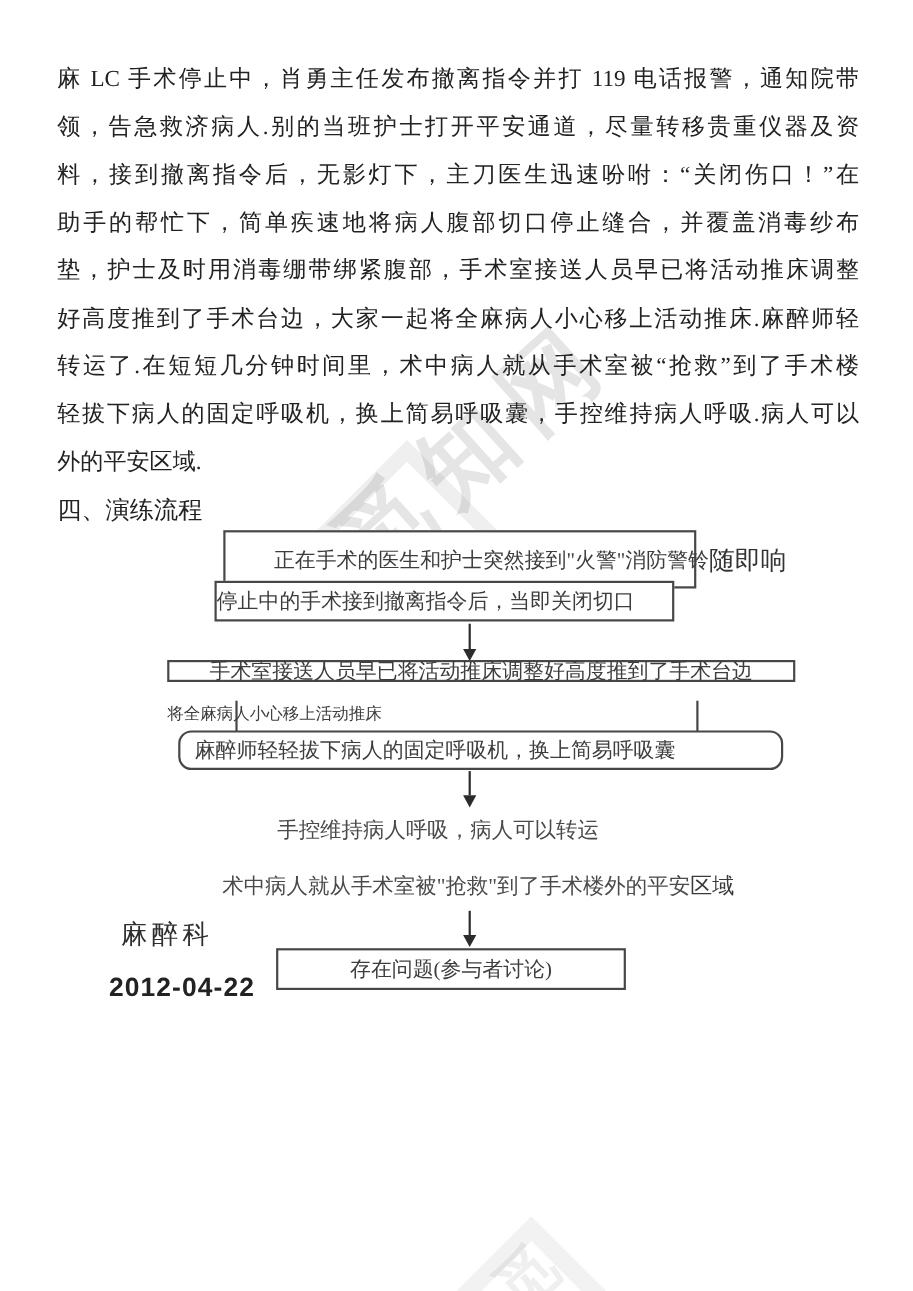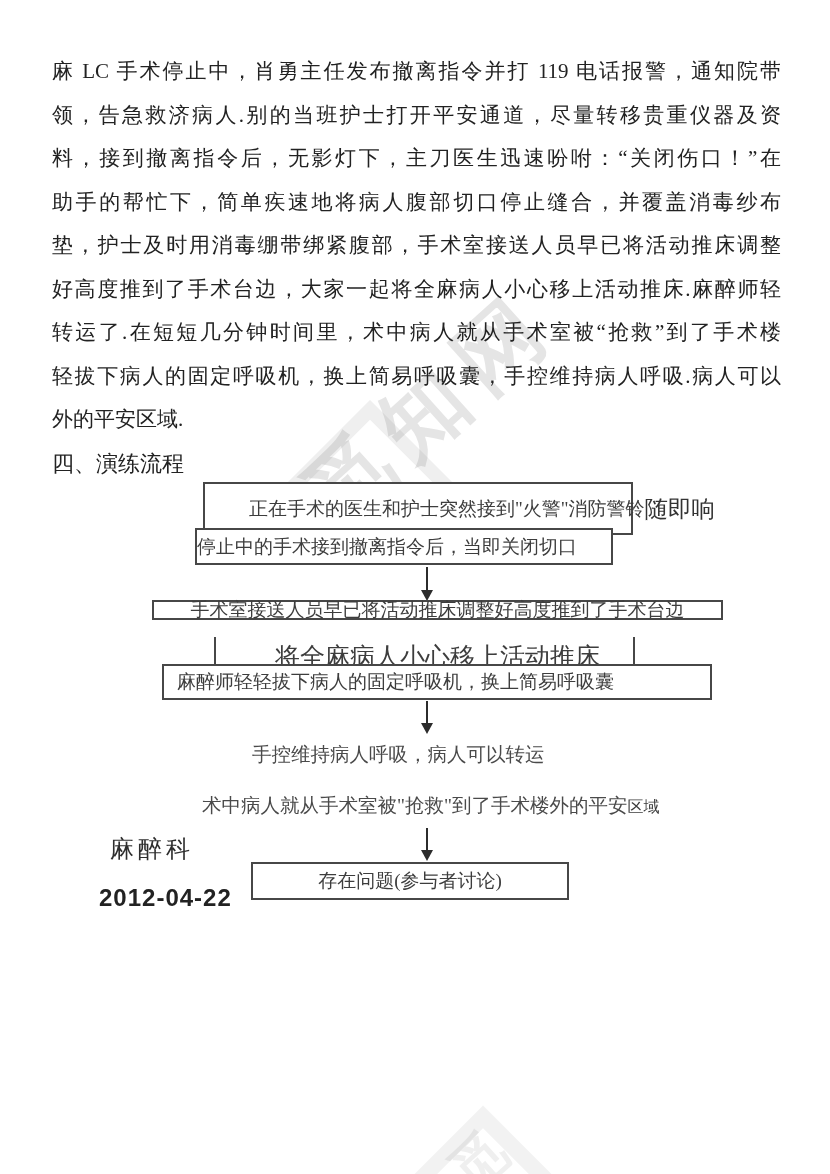--- a/index.html
+++ b/index.html
@@ -22,34 +22,34 @@
   
   .fbox {
     position:absolute; box-sizing:border-box; background:#ffffff;
     border:2px solid #474747; color:#3d3d3d; font-size:19px;
     display:flex; align-items:center; white-space:nowrap;
   }
   .fbox .emph { font-size:23.5px; color:#333;font-family:Liberation Serif, serif; }
   .box1 { left:203px; top:482px; width:430px; height:53px; padding-left:44px; }
   .box2 { left:195px; top:528px; width:418px; height:37px; }
   .box3 { left:152px; top:600px; width:571px; height:20px; justify-content:center; }
-  .box4 { left:162px; top:664px; width:550px; height:36px; padding-left:13px; }
+  .box4 { left:162px; top:664px; width:550px; height:36px; padding-left:13px;border-radius:12px; }
   .box5 { left:251px; top:862px; width:318px; height:38px; justify-content:center; }
 
   .vline { position:absolute; width:2px; background:#474747; top:637px; height:28px; }
   .vline.left  { left:214px; }
   .vline.right { left:633px; }
 
   .midlabel {
     position:absolute; left:152px; top:640px; width:571px; height:24px;
-    text-align:center; font-size:25px; color:#3d3d3d; white-space:nowrap;
+    text-align:left; font-size:15px; color:#3d3d3d; white-space:nowrap;
   }
 
   .flowtext { position:absolute; color:#4a4a4a; font-size:19.5px; white-space:nowrap; }
-  .flowtext .emph { font-size:16px; color:#3a3a3a; }
+  .flowtext .emph { font-size:20px; color:#3a3a3a; }
   .transfer { left:252px; top:741px; }
   .rescued  { left:202px; top:792px; }
 
   .arrow { position:absolute; width:12px; }
   .arrow .shaft { width:2px; background:#2c2c2c; margin:0 auto; }
   .arrow .head  { width:0; height:0; margin:0 auto;
     border-left:6px solid transparent; border-right:6px solid transparent;
     border-top:11px solid #2c2c2c; }
   .arrow1 { left:421px; top:567px; }  .arrow1 .shaft { height:23px; }
   .arrow2 { left:421px; top:701px; }  .arrow2 .shaft { height:22px; }

